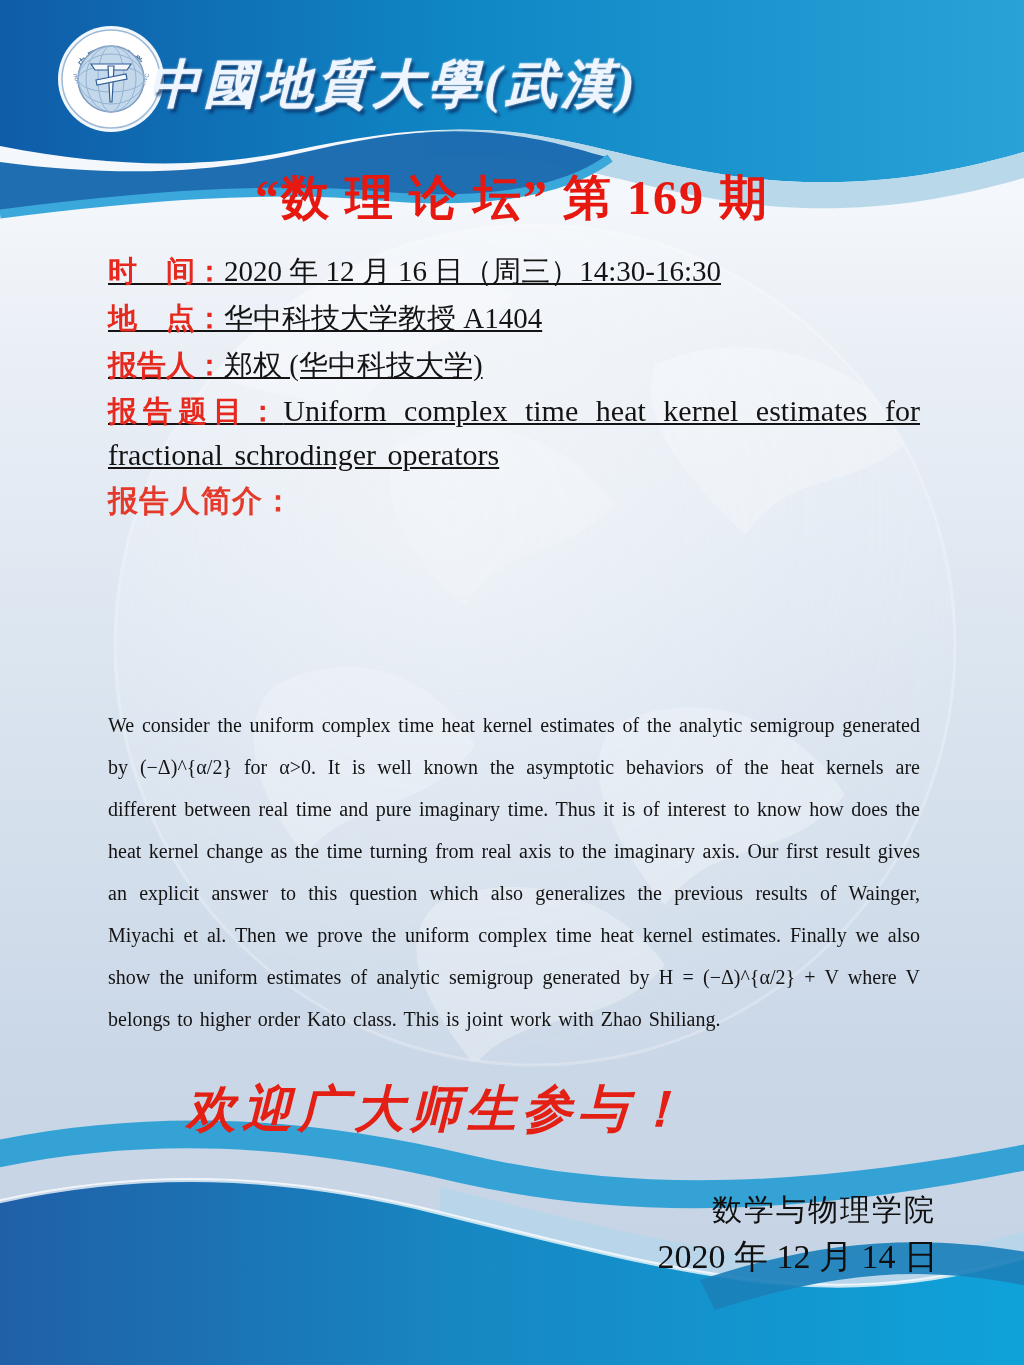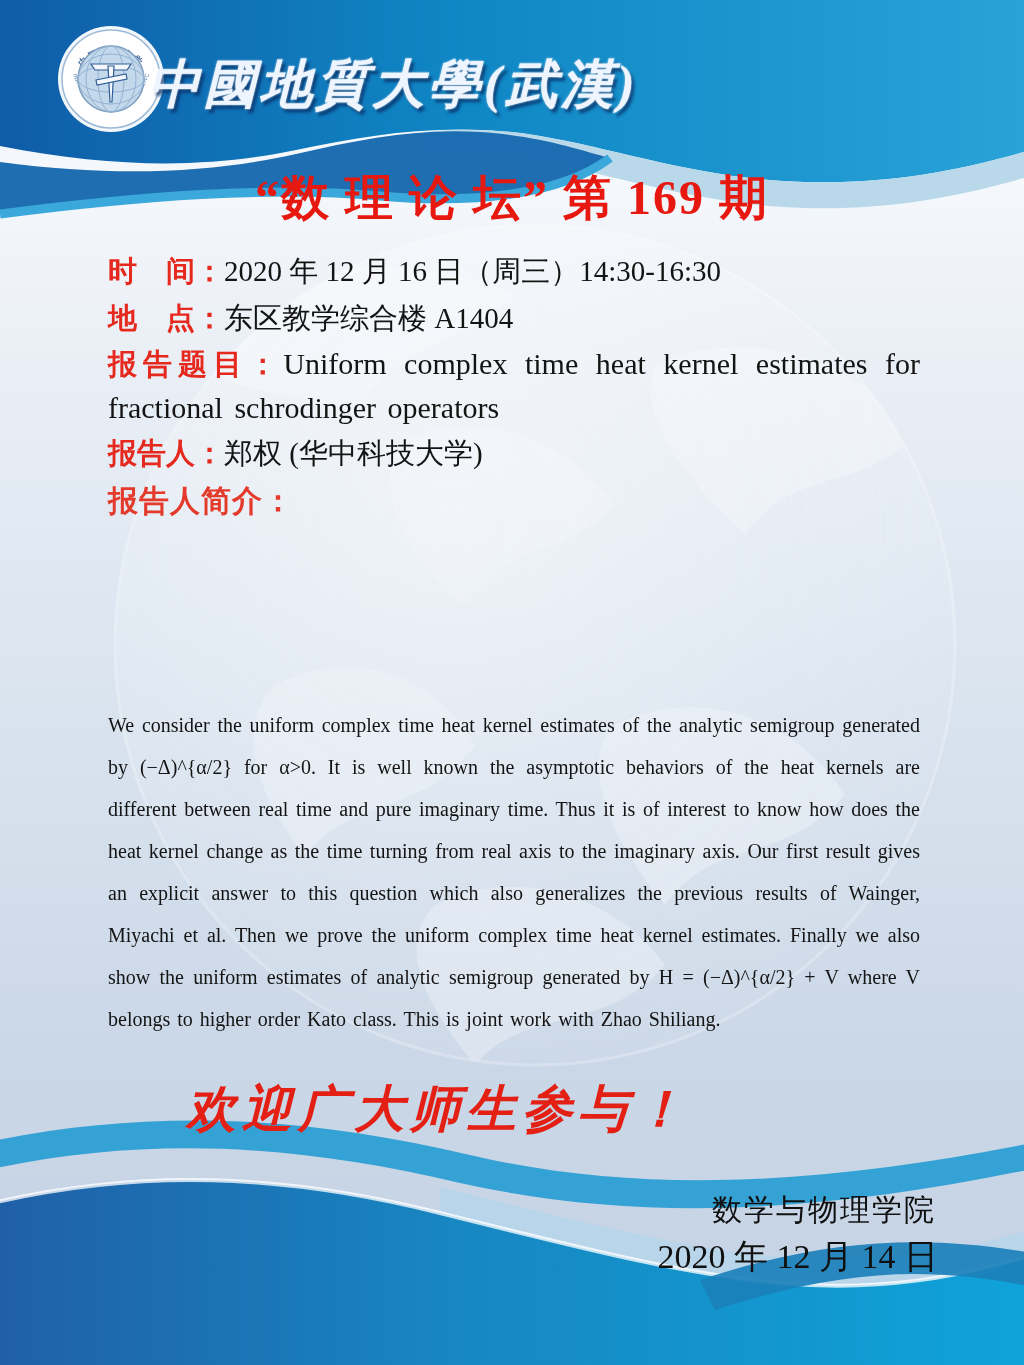--- a/index.html
+++ b/index.html
@@ -20,21 +20,21 @@
     text-shadow:0 0 2px #ffffff,3px 4px 3px rgba(8,45,100,.75);
     white-space:nowrap;
   }
   .main-title{
     position:absolute;left:0;top:166px;width:1024px;z-index:4;text-align:center;
     font-family:"Liberation Serif",serif;font-weight:bold;font-size:48px;
     color:#e6180f;letter-spacing:2px;white-space:nowrap;
   }
   .content{position:absolute;left:108px;width:812px;z-index:2;}
   .info{top:248px;}
-  .info-line{font-size:29px;line-height:47px;white-space:nowrap;}
+  .info-line{font-size:29px;line-height:47px;white-space:nowrap;text-decoration:underline;}
   .lbl{color:#e6291e;font-weight:bold;}
   .val{font-family:"Liberation Serif",serif;color:#141414;}
   .topic{white-space:normal;text-align:justify;text-align-last:left;line-height:44px;}
   .topic .val{font-size:30px;word-spacing:4px;}
   .sec-heading{font-size:30px;font-weight:bold;color:#e43a2c;letter-spacing:1px;}
   .bio-heading{top:481px;}
   .bio-text{top:558px;font-size:25px;line-height:47px;text-align:justify;text-align-last:left;}
   .abs-heading{top:663px;}
   .abs-text{
     top:704px;font-family:Liberation Serif, serif;font-size:20px;line-height:42px;
@@ -125,27 +125,27 @@
 
   <div class="uni-name">中國地質大學(武漢)</div>
 
   <div class="main-title">“数 理 论 坛” 第 169 期</div>
 
   <div class="content info">
     <div class="info-line">
       <span class="lbl">时　间：</span><span class="val">2020 年 12 月 16 日（周三）14:30-16:30</span>
     </div>
     <div class="info-line">
-      <span class="lbl">地　点：</span><span class="val">东区教学综合楼 A1404</span>
+      <span class="lbl">地　点：</span><span class="val">华中科技大学教授 A1404</span>
+    </div>
+    <div class="info-line">
+      <span class="lbl">报告人：</span><span class="val">郑权 (华中科技大学)</span>
     </div>
     <div class="info-line topic">
       <span class="lbl">报告题目：</span><span class="val">Uniform complex time heat kernel estimates for fractional schrodinger operators</span>
-    </div>
-    <div class="info-line">
-      <span class="lbl">报告人：</span><span class="val">郑权 (华中科技大学)</span>
     </div>
   </div>
 
   <div class="content sec-heading bio-heading">报告人简介：</div>
 
   <div class="content abs-text">We consider the uniform complex time heat kernel estimates of the analytic semigroup generated by (−Δ)^{α/2} for α&gt;0. It is well known the asymptotic behaviors of the heat kernels are different between real time and pure imaginary time. Thus it is of interest to know how does the heat kernel change as the time turning from real axis to the imaginary axis. Our first result gives an explicit answer to this question which also generalizes the previous results of Wainger, Miyachi et al. Then we prove the uniform complex time heat kernel estimates. Finally we also show the uniform estimates of analytic semigroup generated by H = (−Δ)^{α/2} + V where V belongs to higher order Kato class. This is joint work with Zhao Shiliang.</div>
 
   <div class="welcome">欢迎广大师生参与！</div>
 
   <svg class="ftr-svg" width="1024" height="260" viewBox="0 0 1024 260">

